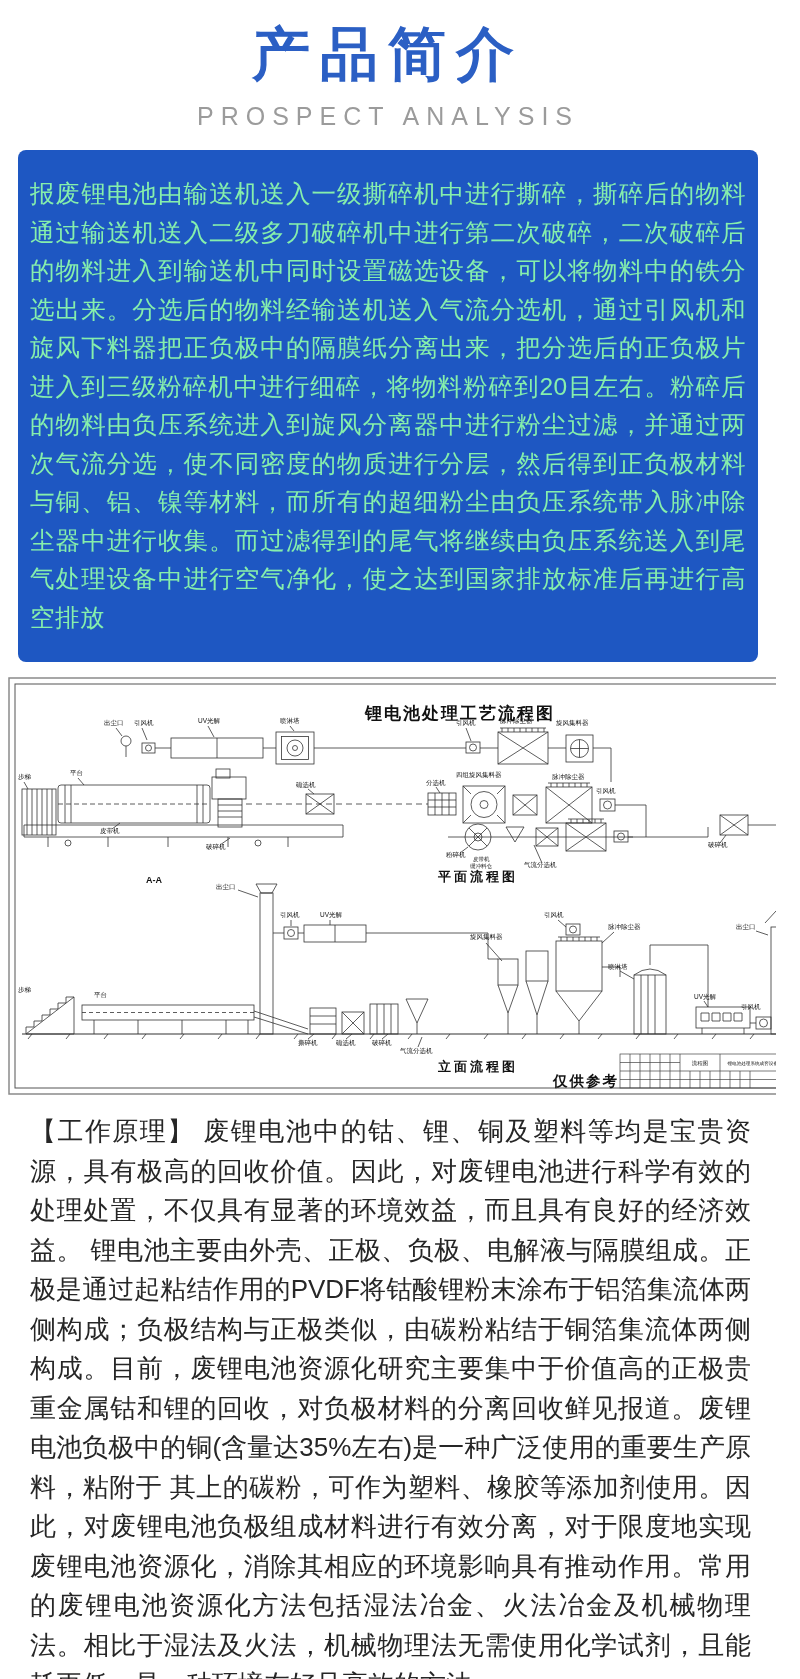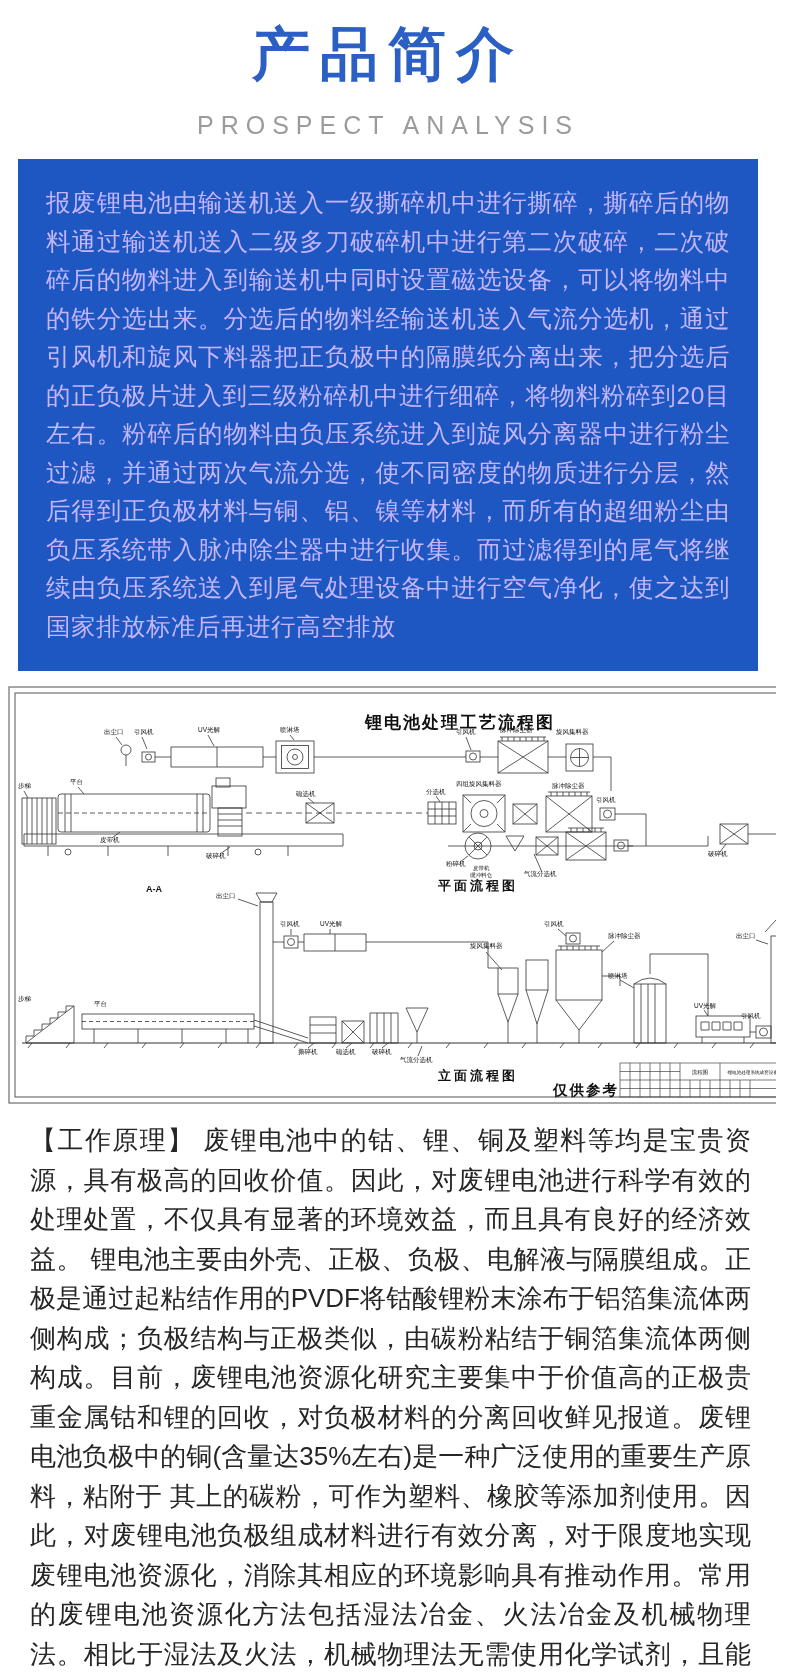--- a/index.html
+++ b/index.html
@@ -1,24 +1,24 @@
 <!DOCTYPE html>
 <html><head>
 <meta charset="utf-8">
 <style>
   html,body{margin:0;padding:0;background:#ffffff;}
   .page{width:776px;height:1679px;overflow:hidden;background:#ffffff;
         font-family:"Liberation Sans",sans-serif;}
   .header{padding-top:18px;text-align:center;}
   .main-title{margin:0;font-size:58px;line-height:72px;font-weight:bold;
               color:#2b5fc4;letter-spacing:10px;}
-  .sub-title{margin-top:20px;font-size:25px;line-height:31px;color:#9b9b9b;
+  .sub-title{margin-top:11px;font-size:25px;line-height:31px;color:#9b9b9b;
              letter-spacing:7px;}
-  .intro-box{margin:18px 18px 0;background:#1e57c2;border-radius:0;
-             padding:25px 28px;color:#c4b5fd;font-size:24.5px;line-height:38.5px;
+  .intro-box{margin:18px 18px 0;background:#1e57c2;border-radius:8px;
+             padding:25px 12px;color:#86efac;font-size:24.5px;line-height:38.5px;
              text-align:justify;letter-spacing:.5px;}
   .diagram-wrap{margin:15px 8px 17px;}
   .diagram-wrap svg{display:block;}
   .principle{margin:9px 25px 0 30px;font-size:26px;line-height:39.5px;
              color:#262626;text-align:justify;}
   text{font-family:"Liberation Sans",sans-serif;}
 </style>
 </head>
 <body>
 

